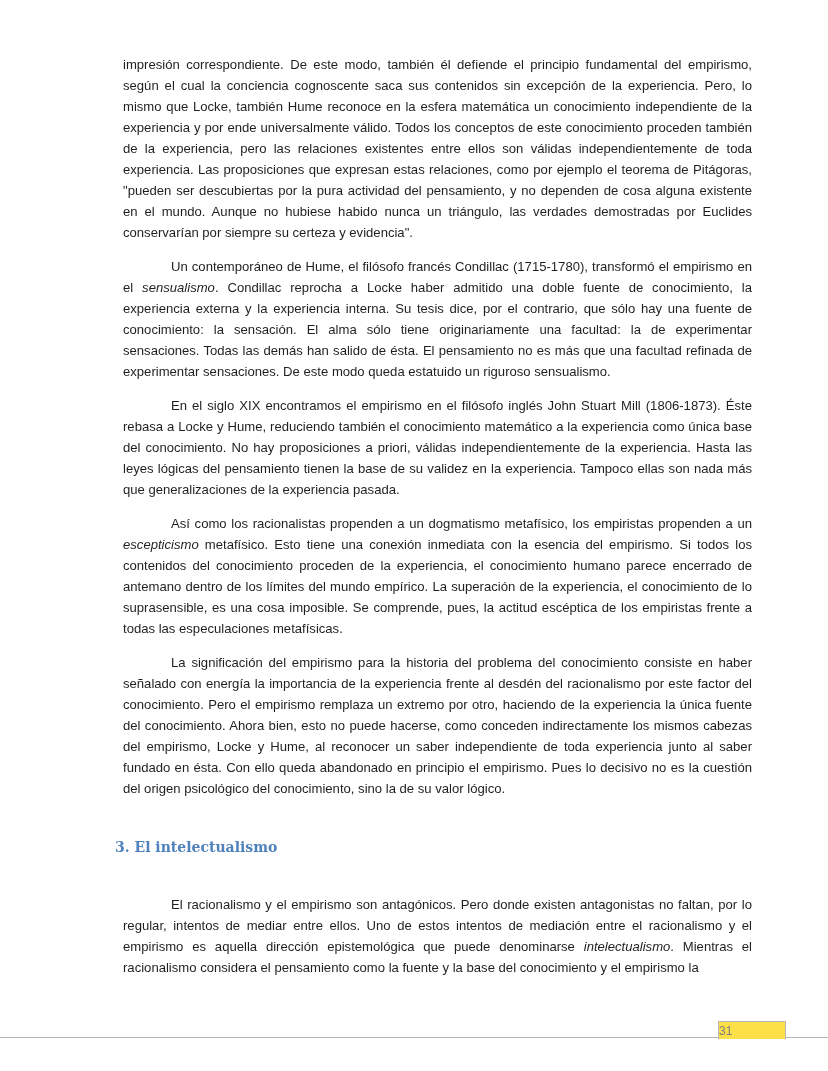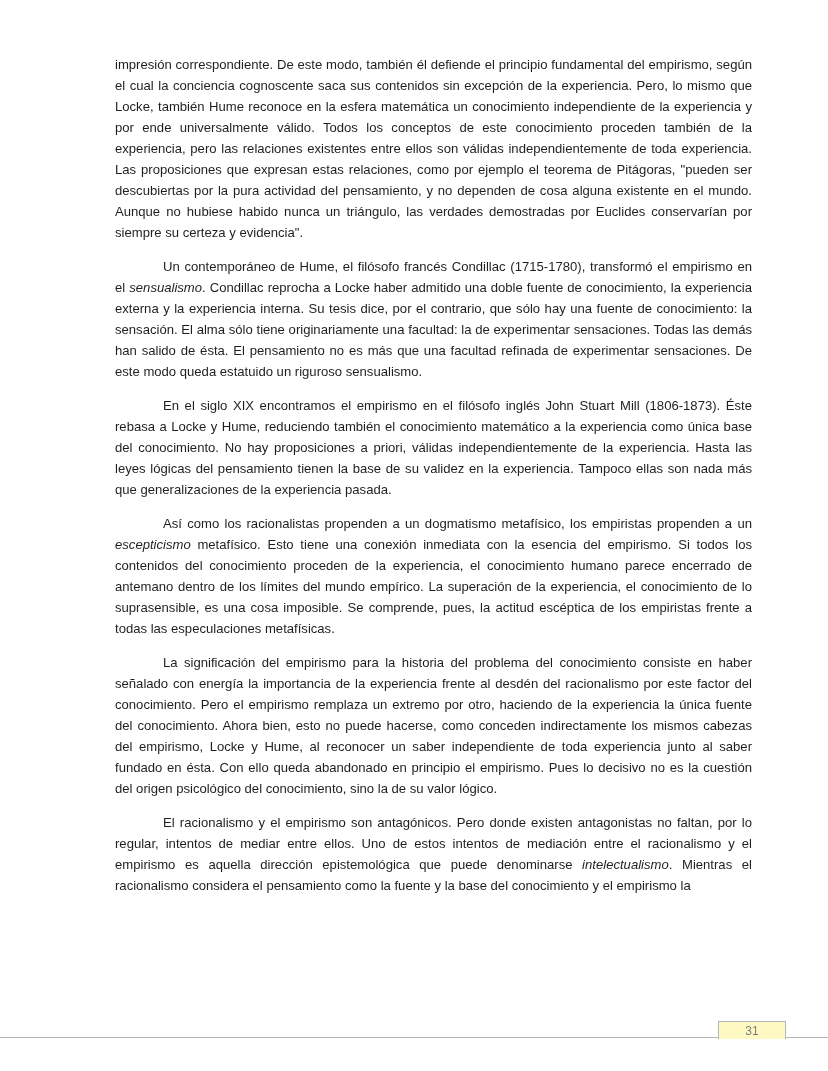--- a/index.html
+++ b/index.html
@@ -3,50 +3,51 @@
 <meta charset="utf-8">
 <style>
   html, body { margin: 0; padding: 0; background: #ffffff; }
   body { width: 828px; height: 1071px; position: relative; overflow: hidden; }
   .page {
     position: absolute; left: 115px; top: 54px; width: 637px;
     font-family: "Liberation Sans", sans-serif;
     font-size: 13.1px; line-height: 21px; color: #1f1f1f;
     text-align: justify;
   }
-  .para { margin: 0 0 13px 0; }
+  .para { margin: 0 0 13px 8px; }
   .para.indent { text-indent: 48px; }
   .para em { }
   .heading {
     font-family: "DejaVu Serif", serif; font-weight: bold;
     font-size: 14px; color: #4f81bd; margin: 38px 0 36px 0; text-align: left;
   }
   .footer-line {
     position: absolute; left: 0; top: 1037px; width: 828px; height: 1px;
     background: #b5b5b5;
   }
   .page-tab {
     position: absolute; left: 718px; top: 1021px; width: 66px; height: 17px;
-    border: 1px solid #b5b5b5; border-bottom: none; background: #fef9c3;
-    text-align: center; font-family: "Liberation Sans", sans-serif;
+    border: 1px solid #b5b5b5; border-bottom: none; background: #fde047;
+    text-align: left; font-family: "Liberation Sans", sans-serif;
     font-size: 12px; line-height: 18px; color: #7f7f7f;
   }
 </style>
 </head>
 <body>
 
 <div class="page">
   <p class="para">impresión correspondiente. De este modo, también él defiende el principio fundamental del empirismo, según el cual la conciencia cognoscente saca sus contenidos sin excepción de la experiencia. Pero, lo mismo que Locke, también Hume reconoce en la esfera matemática un conocimiento independiente de la experiencia y por ende universalmente válido. Todos los conceptos de este conocimiento proceden también de la experiencia, pero las relaciones existentes entre ellos son válidas independientemente de toda experiencia. Las proposiciones que expresan estas relaciones, como por ejemplo el teorema de Pitágoras, "pueden ser descubiertas por la pura actividad del pensamiento, y no dependen de cosa alguna existente en el mundo. Aunque no hubiese habido nunca un triángulo, las verdades demostradas por Euclides conservarían por siempre su certeza y evidencia".</p>
 
   <p class="para indent"><span>Un contemporáneo de Hume, el filósofo francés Condillac (1715-1780), transformó el empirismo en el </span><em>sensualismo</em><span>. Condillac reprocha a Locke haber admitido una doble fuente de conocimiento, la experiencia externa y la experiencia interna. Su tesis dice, por el contrario, que sólo hay una fuente de conocimiento: la sensación. El alma sólo tiene originariamente una facultad: la de experimentar sensaciones. Todas las demás han salido de ésta. El pensamiento no es más que una facultad refinada de experimentar sensaciones. De este modo queda estatuido un riguroso sensualismo.</span></p>
 
   <p class="para indent">En el siglo XIX encontramos el empirismo en el filósofo inglés John Stuart Mill (1806-1873). Éste rebasa a Locke y Hume, reduciendo también el conocimiento matemático a la experiencia como única base del conocimiento. No hay proposiciones a priori, válidas independientemente de la experiencia. Hasta las leyes lógicas del pensamiento tienen la base de su validez en la experiencia. Tampoco ellas son nada más que generalizaciones de la experiencia pasada.</p>
 
   <p class="para indent"><span>Así como los racionalistas propenden a un dogmatismo metafísico, los empiristas propenden a un </span><em>escepticismo</em><span> metafísico. Esto tiene una conexión inmediata con la esencia del empirismo. Si todos los contenidos del conocimiento proceden de la experiencia, el conocimiento humano parece encerrado de antemano dentro de los límites del mundo empírico. La superación de la experiencia, el conocimiento de lo suprasensible, es una cosa imposible. Se comprende, pues, la actitud escéptica de los empiristas frente a todas las especulaciones metafísicas.</span></p>
 
   <p class="para indent">La significación del empirismo para la historia del problema del conocimiento consiste en haber señalado con energía la importancia de la experiencia frente al desdén del racionalismo por este factor del conocimiento. Pero el empirismo remplaza un extremo por otro, haciendo de la experiencia la única fuente del conocimiento. Ahora bien, esto no puede hacerse, como conceden indirectamente los mismos cabezas del empirismo, Locke y Hume, al reconocer un saber independiente de toda experiencia junto al saber fundado en ésta. Con ello queda abandonado en principio el empirismo. Pues lo decisivo no es la cuestión del origen psicológico del conocimiento, sino la de su valor lógico.</p>
 
+  <div class="heading">3. El intelectualismo</div>
 
   <p class="para indent"><span>El racionalismo y el empirismo son antagónicos. Pero donde existen antagonistas no faltan, por lo regular, intentos de mediar entre ellos. Uno de estos intentos de mediación entre el racionalismo y el empirismo es aquella dirección epistemológica que puede denominarse </span><em>intelectualismo</em><span>. Mientras el racionalismo considera el pensamiento como la fuente y la base del conocimiento y el empirismo la</span></p>
 </div>
 
 <div class="footer-line"></div>
 <div class="page-tab">31</div>
 
 </body></html>

